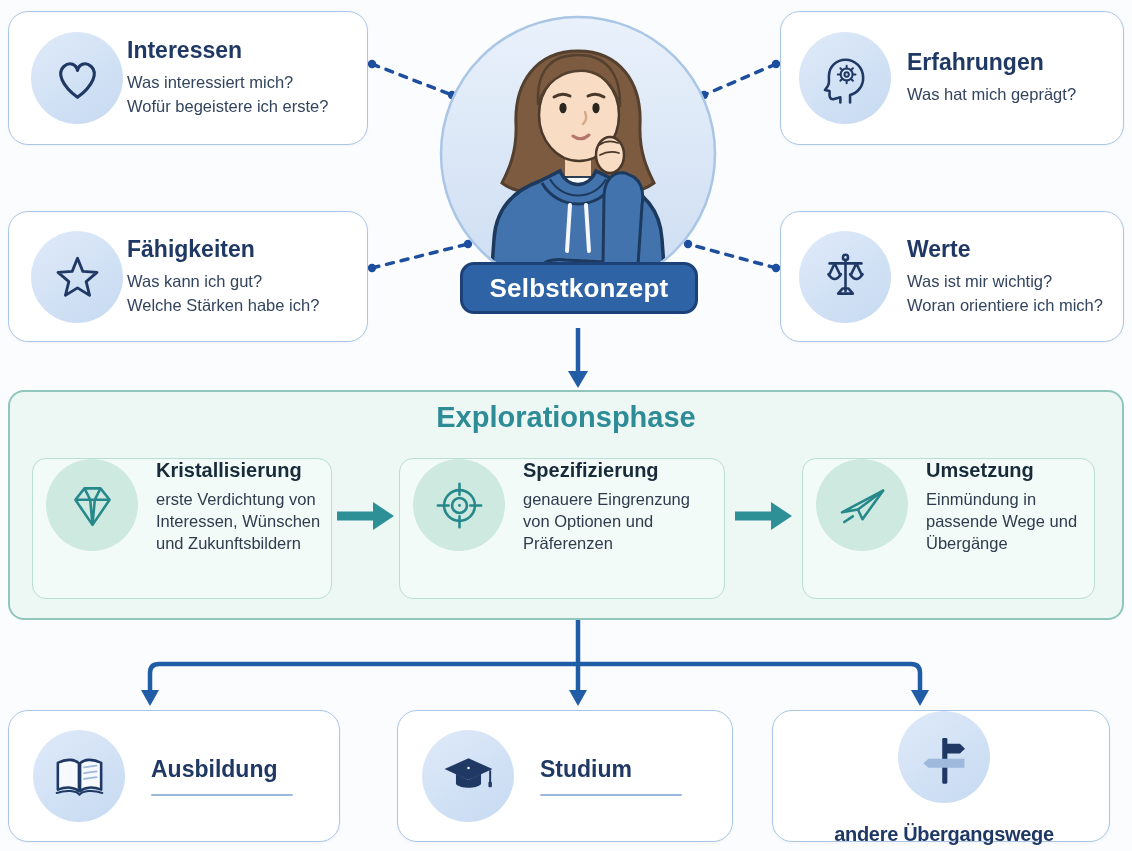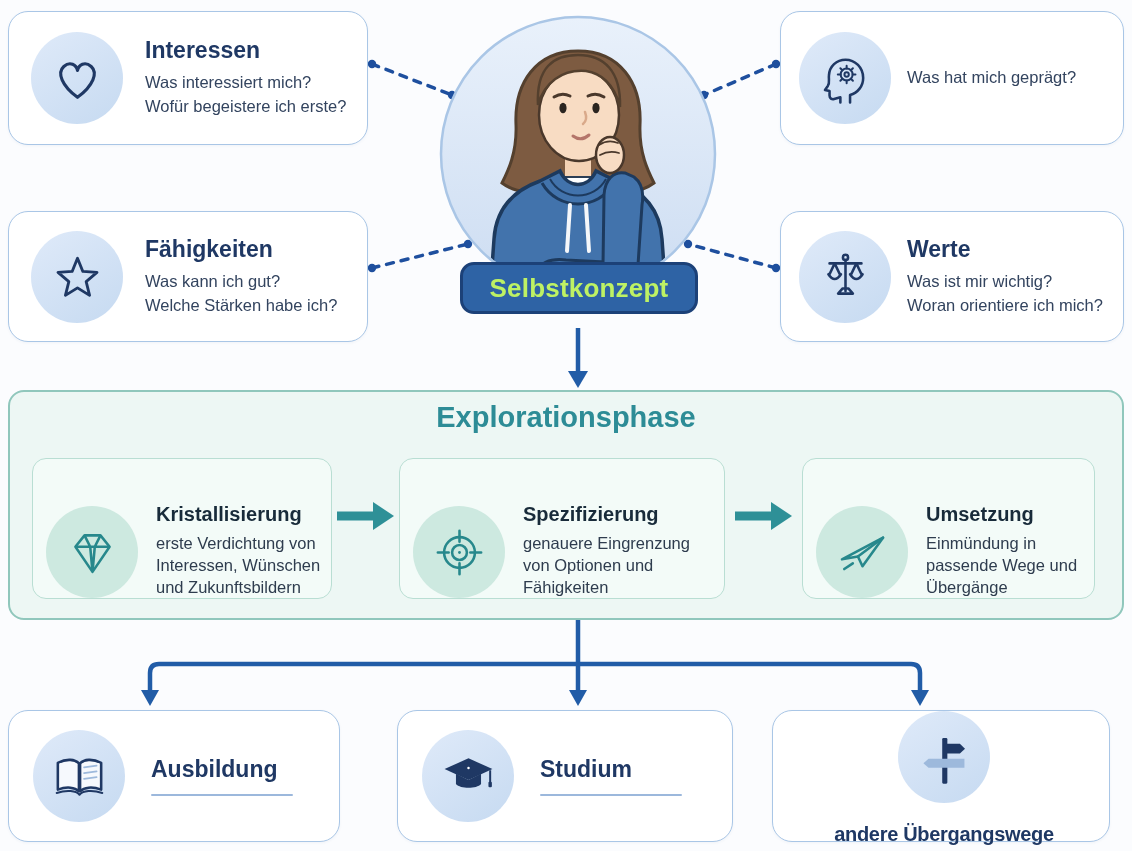--- a/index.html
+++ b/index.html
@@ -19,49 +19,49 @@
   }
   .icon-circle {
     border-radius:50%; flex:0 0 auto;
     display:flex; align-items:center; justify-content:center;
   }
   .icon-circle.blue  { width:92px; height:92px; background:linear-gradient(145deg,#dfeaf9,#c6daf1); }
   .icon-circle.teal  { width:92px; height:92px; background:#cde9e0; }
   .icon-circle svg   { width:57px; height:57px; }
 
   
-  .facet-card { padding:0 14px 0 22px; gap:22px; }
+  .facet-card { padding:0 14px 0 22px; gap:4px; }
   .facet-card.right { padding-left:18px; gap:16px; }
   .facet-title { font-size:23px; font-weight:800; color:#1f3864; margin-bottom:7px; }
   .facet-line  { font-size:16.5px; color:#33445f; line-height:1.45; white-space:nowrap; }
 
   
   .center-figure { position:absolute; left:438px; top:13px; width:280px; height:282px; }
   .badge {
     position:absolute; left:460px; top:262px; width:238px; height:52px;
     background:#2e63a5; border:3px solid #1c4178; border-radius:14px;
     display:flex; align-items:center; justify-content:center;
-    color:#bef264; font-size:26px; font-weight:800; box-sizing:border-box;
+    color:#ffffff; font-size:26px; font-weight:800; box-sizing:border-box;
     letter-spacing:.2px;
   }
 
   
   .exploration {
     position:absolute; left:8px; top:390px; width:1116px; height:230px;
     background:#edf7f4; border:2px solid #90c7bc; border-radius:16px;
     box-sizing:border-box;
   }
   .exploration-title {
     text-align:center; margin-top:10px;
     font-size:29px; font-weight:800; color:#2d8c96; line-height:1.1;
   }
   .phase-card {
     position:absolute; top:66px; height:141px;
     background:#f3fbf8; border:1.6px solid #b9ded3; border-radius:14px;
-    display:flex; align-items:flex-end; padding:0 10px 0 13px; gap:18px;
+    display:flex; align-items:flex-start; padding:0 10px 0 13px; gap:18px;
     box-sizing:border-box;
   }
   .phase-title { font-size:20px; font-weight:800; color:#182b3a; margin-bottom:6px; }
   .phase-desc  { font-size:16.5px; color:#2e3c4e; line-height:1.34; }
   .teal-arrow  { position:absolute; top:109px; width:57px; height:30px; }
 
   
   .pathway-card { padding:0 14px 0 24px; gap:26px; }
   .pathway-title { font-size:23px; font-weight:800; color:#1f3864; white-space:nowrap; }
   .pathway-title.small { font-size:20px; letter-spacing:-.3px; }
@@ -122,20 +122,21 @@
       <svg viewBox="0 0 100 100" fill="none" stroke="#1f3864" stroke-width="4.5" stroke-linejoin="round" stroke-linecap="round">
         <path d="M58 92 L58 79 C72 75 81 63 81 49 C81 31 67 17 50 17 C34 17 22 29 21 44 C20 51 23 57 19 63 L14 70 L22 72 L22 80 C22 85 26 87 30 86 L41 83 L41 92"></path>
         <g transform="translate(52,43)" stroke-width="3.5">
           <circle r="10.5"></circle>
             <circle r="3.8"></circle>
           <path d="M10.5 0 L15.5 0 M7.4 7.4 L11 11 M0 10.5 L0 15.5 M-7.4 7.4 L-11 11 M-10.5 0 L-15.5 0 M-7.4 -7.4 L-11 -11 M0 -10.5 L0 -15.5 M7.4 -7.4 L11 -11"></path>
         </g>
       </svg>
     </div>
     <div class="facet-text">
+      <div class="facet-title">Erfahrungen</div>
       <div class="facet-line">Was hat mich geprägt?</div>
     </div>
   </div>
 
   <div class="card facet-card right" style="left:780px; top:211px; width:344px; height:131px;">
     <div class="icon-circle blue">
       <svg viewBox="0 0 100 100" fill="none" stroke="#1f3864" stroke-width="4.5" stroke-linejoin="round" stroke-linecap="round">
         <circle cx="50" cy="16.5" r="4.5"></circle>
         <path d="M22 27 H78 M50 21 V76"></path>
         <path d="M31 27 L22 46 M31 27 L40 46 M20 46 Q31 63 42 46"></path>
@@ -235,21 +236,21 @@
       <div class="icon-circle teal">
         <svg viewBox="0 0 100 100" fill="none" stroke="#27888c" stroke-width="4.5" stroke-linecap="round">
           <circle cx="50" cy="50" r="27"></circle>
             <circle cx="50" cy="50" r="13"></circle>
           <path d="M50 12 L50 31 M50 69 L50 88 M12 50 L31 50 M69 50 L88 50"></path>
           <circle cx="50" cy="50" r="2.5" fill="#27888c" stroke="none"></circle>
         </svg>
       </div>
       <div>
         <div class="phase-title">Spezifizierung</div>
-        <div class="phase-desc" style="width:186px;">genauere Eingrenzung von Optionen und Fähigkeiten</div>
+        <div class="phase-desc" style="width:186px;">genauere Eingrenzung von Optionen und Präferenzen</div>
       </div>
     </div>
 
     <svg class="teal-arrow" style="left:725px;" viewBox="0 0 57 30">
       <rect x="0" y="10.5" width="36" height="9" fill="#2e9097"></rect>
       <polygon points="36,1 57,15 36,29" fill="#2e9097"></polygon>
     </svg>
 
     <div class="phase-card" style="left:792px; width:293px;">
       <div class="icon-circle teal">

